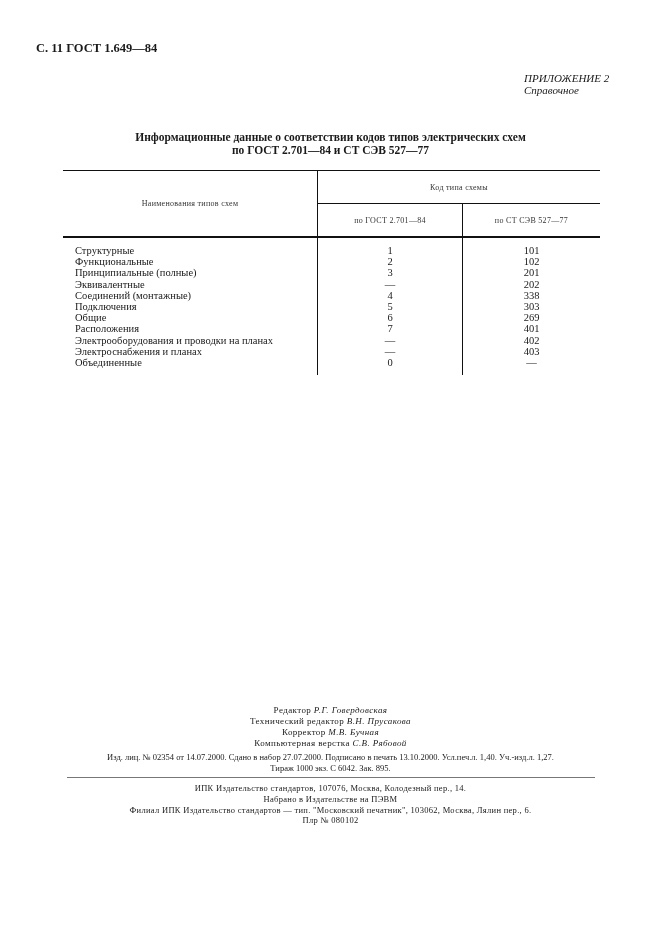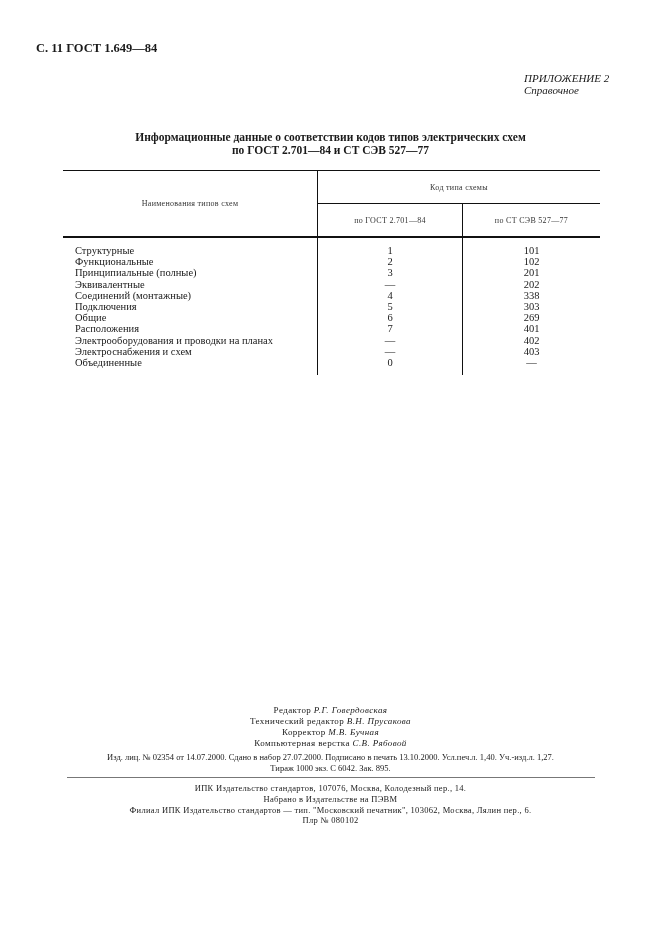--- a/index.html
+++ b/index.html
@@ -98,21 +98,21 @@
         <td class="name">Расположения</td>
         <td class="gost">7</td>
         <td class="sev">401</td>
       </tr>
       <tr>
         <td class="name">Электрооборудования и проводки на планах</td>
         <td class="gost">—</td>
         <td class="sev">402</td>
       </tr>
       <tr>
-        <td class="name">Электроснабжения и схем</td>
+        <td class="name">Электроснабжения и планах</td>
         <td class="gost">—</td>
         <td class="sev">403</td>
       </tr>
       <tr class="last">
         <td class="name">Объединенные</td>
         <td class="gost">0</td>
         <td class="sev">—</td>
       </tr>
     </tbody>
   </table>

